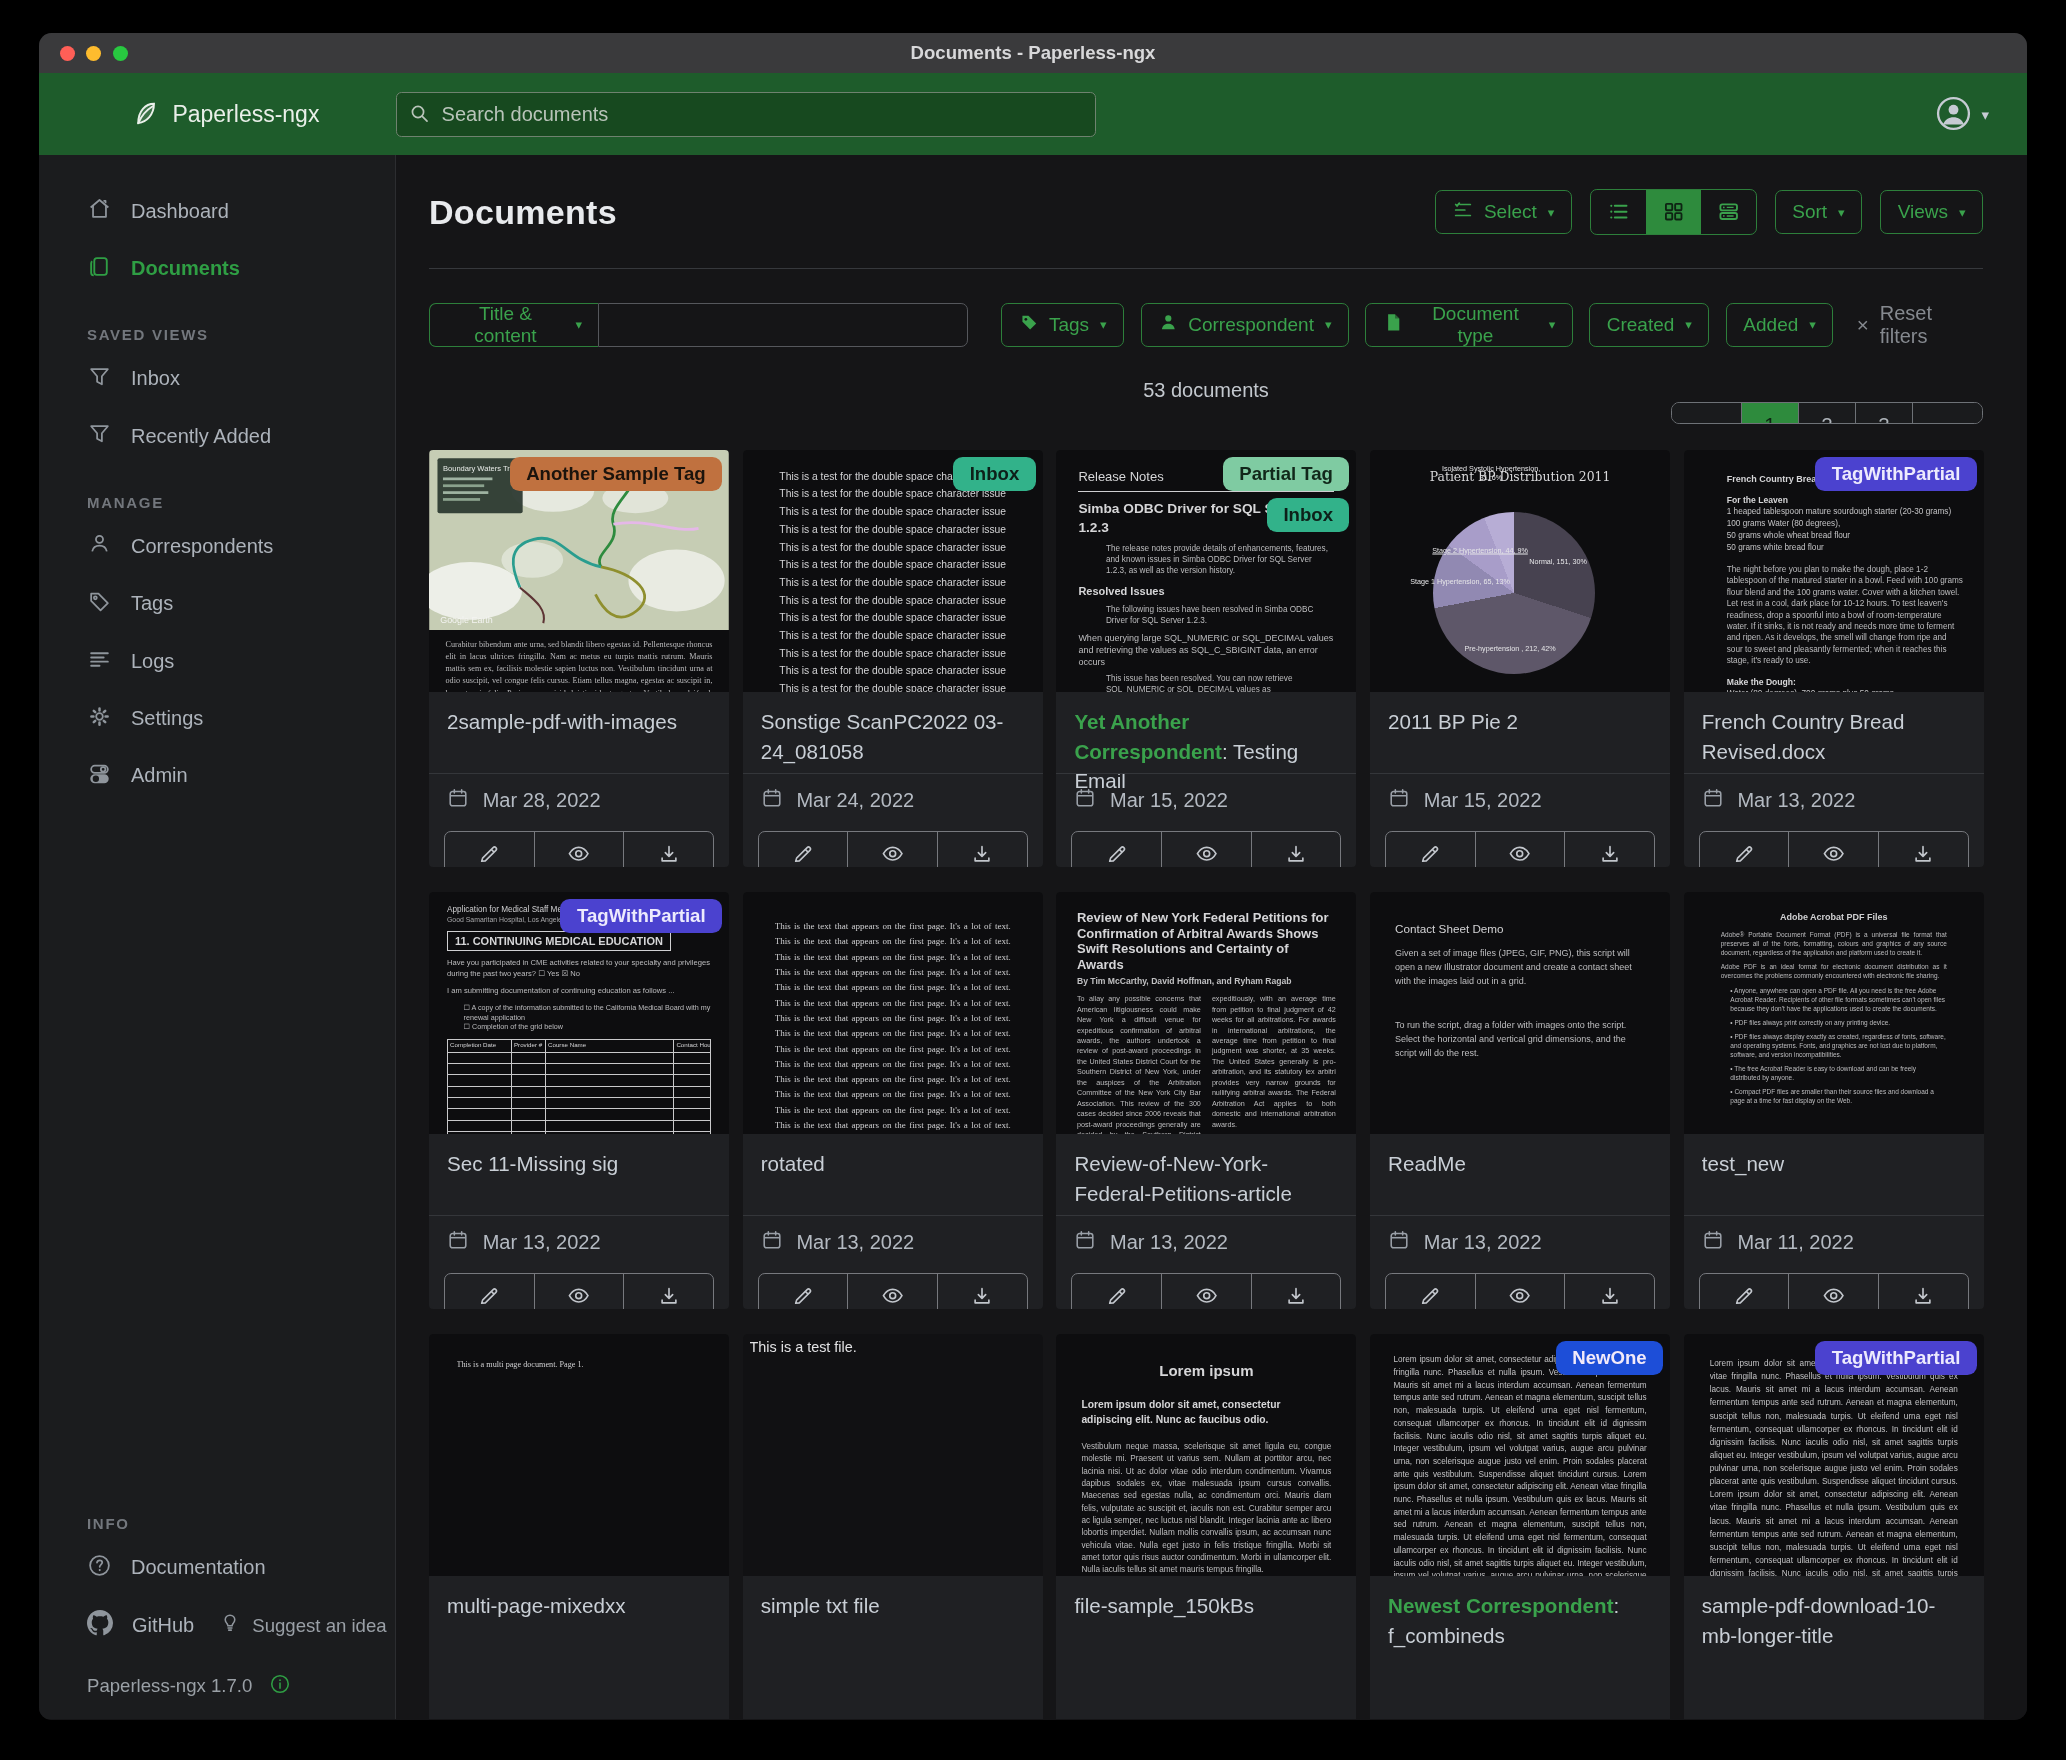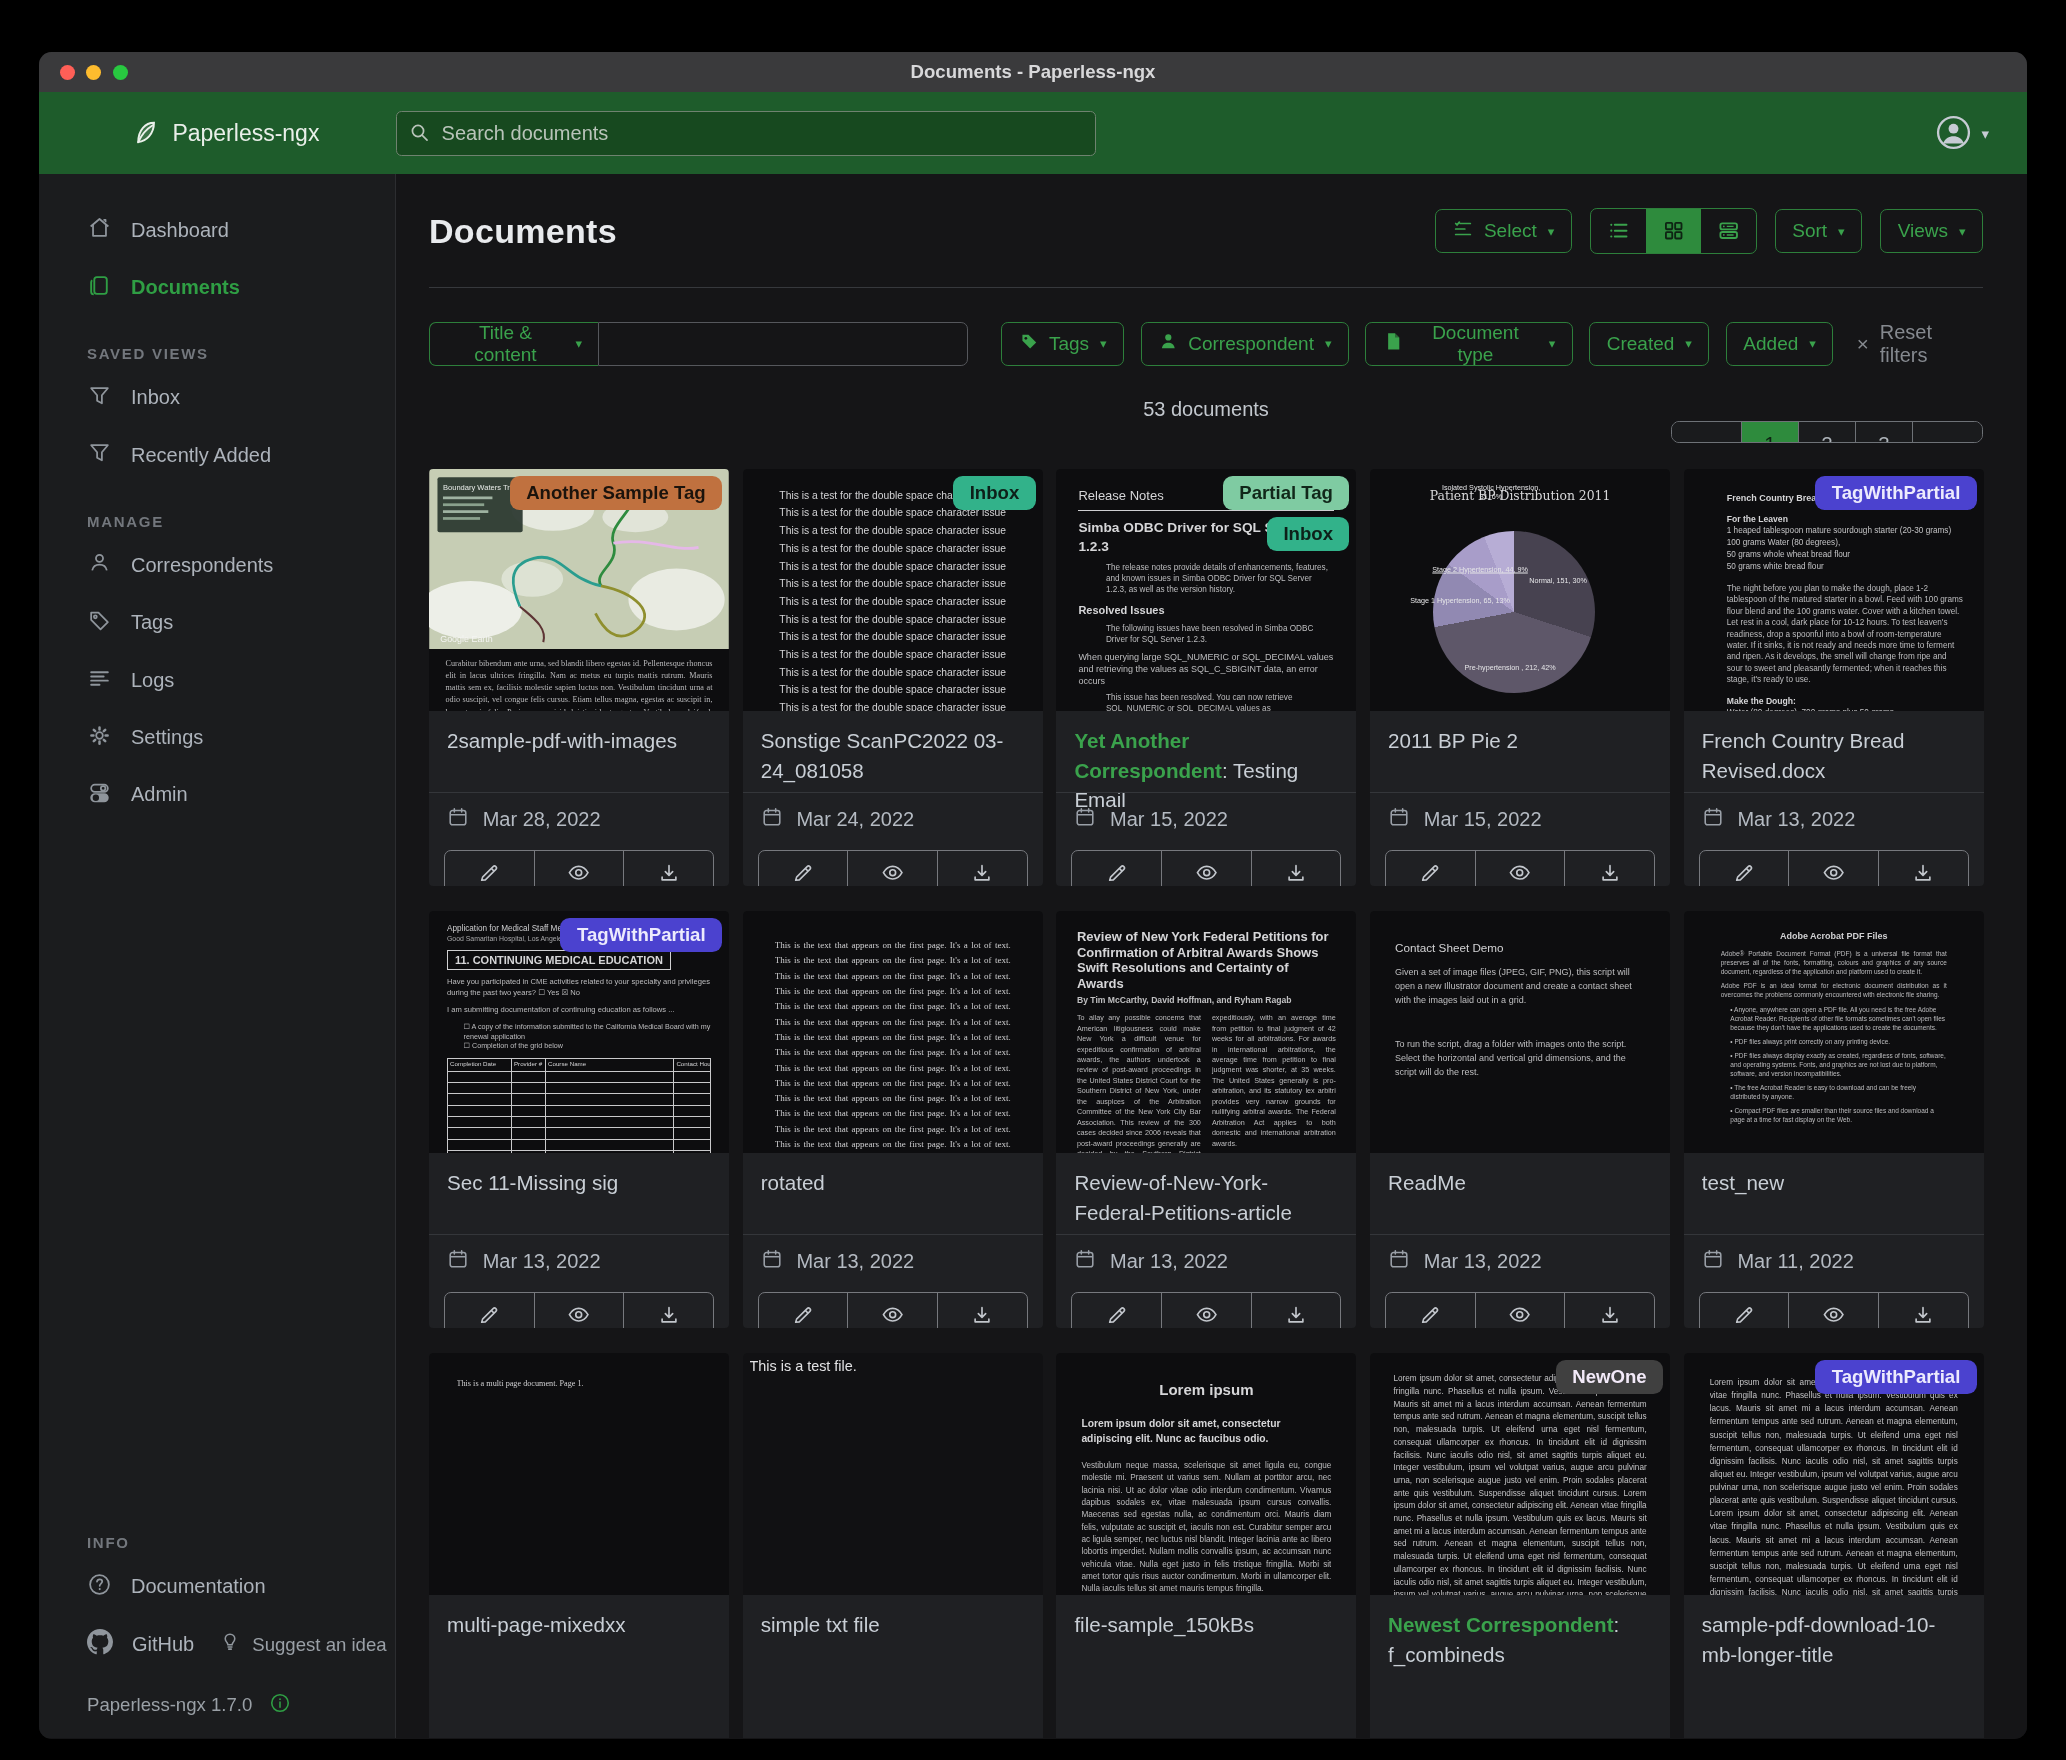--- a/index.html
+++ b/index.html
@@ -1,17 +1,17 @@
 <!DOCTYPE html>
 <html style="font-size:11px"><head>
 <meta charset="utf-8">
 <style>
   html,body{margin:0;padding:0;background:#000;}
   body{width:2066px;height:1761px;position:relative;font-family:"Liberation Sans",sans-serif;-webkit-font-smoothing:antialiased;}
-  .window{position:absolute;left:39px;top:52px;width:1988px;height:1687px;border-radius:12.4px;overflow:hidden;background:#151517;box-shadow:0 27.5px 82px rgba(0,0,0,.8);}
+  .window{position:absolute;left:39px;top:33px;width:1988px;height:1687px;border-radius:12.4px;overflow:hidden;background:#151517;box-shadow:0 27.5px 82px rgba(0,0,0,.8);}
   
   .titlebar{height:40px;background:#3a3a3c;display:flex;align-items:center;justify-content:center;position:relative;}
   .traffic{position:absolute;left:20.6px;top:0;height:100%;display:flex;align-items:center;gap:11.7px;}
   .dot{width:15px;height:15px;border-radius:50%;}
   .dot.red{background:#ff5f57;} .dot.yellow{background:#febc2e;} .dot.green{background:#28c840;}
   .tb-title{color:#d8d8da;font-size:18.6px;font-weight:700;}
   
   .appbar{height:82px;background:#1e5c2b;display:flex;align-items:center;}
   .brand{width:357px;flex:none;display:flex;align-items:center;gap:12.4px;padding-left:92px;box-sizing:border-box;color:#eef2ee;}
   .brand-name{font-size:23px;color:#e9efe9;}
@@ -1005,21 +1005,21 @@
             </div>
     <div class="card-body">
       <div class="card-title">
         <span class="tt">file-sample_150kBs</span>
       </div>
     </div>
 
   </article>
           <article class="card">
     <div class="badges">
-              <span class="badge" style="background: #404040; color: rgb(243, 234, 249);">NewOne</span>
+              <span class="badge" style="background: #1d4ed8; color: rgb(243, 234, 249);">NewOne</span>
             </div>
     <div class="thumb">
               <div class="tblocks" style="padding: 20.6px 23.4px;">
                 <div style="font-size: 8.2px; line-height: 1.55; font-weight: 400; text-align: justify; color: rgb(195, 195, 197);">Lorem ipsum dolor sit amet, consectetur adipiscing elit. Aenean vitae fringilla nunc. Phasellus et nulla ipsum. Vestibulum quis ex lacus. Mauris sit amet mi a lacus interdum accumsan. Aenean fermentum tempus ante sed rutrum. Aenean et magna elementum, suscipit tellus non, malesuada turpis. Ut eleifend urna eget nisl fermentum, consequat ullamcorper ex rhoncus. In tincidunt elit id dignissim facilisis. Nunc iaculis odio nisl, sit amet sagittis turpis aliquet eu. Integer vestibulum, ipsum vel volutpat varius, augue arcu pulvinar urna, non scelerisque augue justo vel enim. Proin sodales placerat ante quis vestibulum. Suspendisse aliquet tincidunt cursus. Lorem ipsum dolor sit amet, consectetur adipiscing elit. Aenean vitae fringilla nunc. Phasellus et nulla ipsum. Vestibulum quis ex lacus. Mauris sit amet mi a lacus interdum accumsan. Aenean fermentum tempus ante sed rutrum. Aenean et magna elementum, suscipit tellus non, malesuada turpis. Ut eleifend urna eget nisl fermentum, consequat ullamcorper ex rhoncus. In tincidunt elit id dignissim facilisis. Nunc iaculis odio nisl, sit amet sagittis turpis aliquet eu. Integer vestibulum, ipsum vel volutpat varius, augue arcu pulvinar urna, non scelerisque augue justo vel enim. Proin sodales placerat ante quis vestibulum. Suspendisse aliquet tincidunt cursus. Lorem ipsum dolor sit amet, consectetur adipiscing elit. Aenean vitae fringilla nunc. Phasellus et nulla ipsum. Vestibulum quis ex lacus. Mauris sit amet mi a lacus interdum accumsan. Aenean fermentum tempus ante sed rutrum. Aenean et magna elementum, suscipit tellus non, malesuada turpis. Ut eleifend urna eget nisl fermentum, consequat ullamcorper ex rhoncus. In tincidunt elit id dignissim facilisis. Nunc iaculis odio nisl, sit amet sagittis turpis aliquet eu. Integer vestibulum, ipsum vel volutpat varius, augue arcu pulvinar urna, non scelerisque augue justo vel enim. Proin sodales placerat ante quis vestibulum. Suspendisse aliquet tincidunt cursus. Lorem ipsum dolor sit amet, consectetur adipiscing elit. Aenean vitae fringilla nunc. Phasellus et nulla ipsum. Vestibulum quis ex lacus. Mauris sit amet mi a lacus interdum accumsan. Aenean fermentum tempus ante sed rutrum. Aenean et magna elementum, suscipit tellus non, malesuada turpis. Ut eleifend urna eget nisl fermentum, consequat ullamcorper ex rhoncus. In tincidunt elit id dignissim facilisis. Nunc iaculis odio nisl, sit amet sagittis turpis aliquet eu. Integer vestibulum, ipsum vel volutpat varius, augue arcu pulvinar urna, non scelerisque augue justo vel enim. Proin sodales placerat ante quis vestibulum. Suspendisse aliquet tincidunt cursus. </div>
               </div>
             </div>
     <div class="card-body">
       <div class="card-title">
         <span class="corr">Newest Correspondent</span><span class="colon">: </span><span class="tt">f_combineds</span>
       </div>

